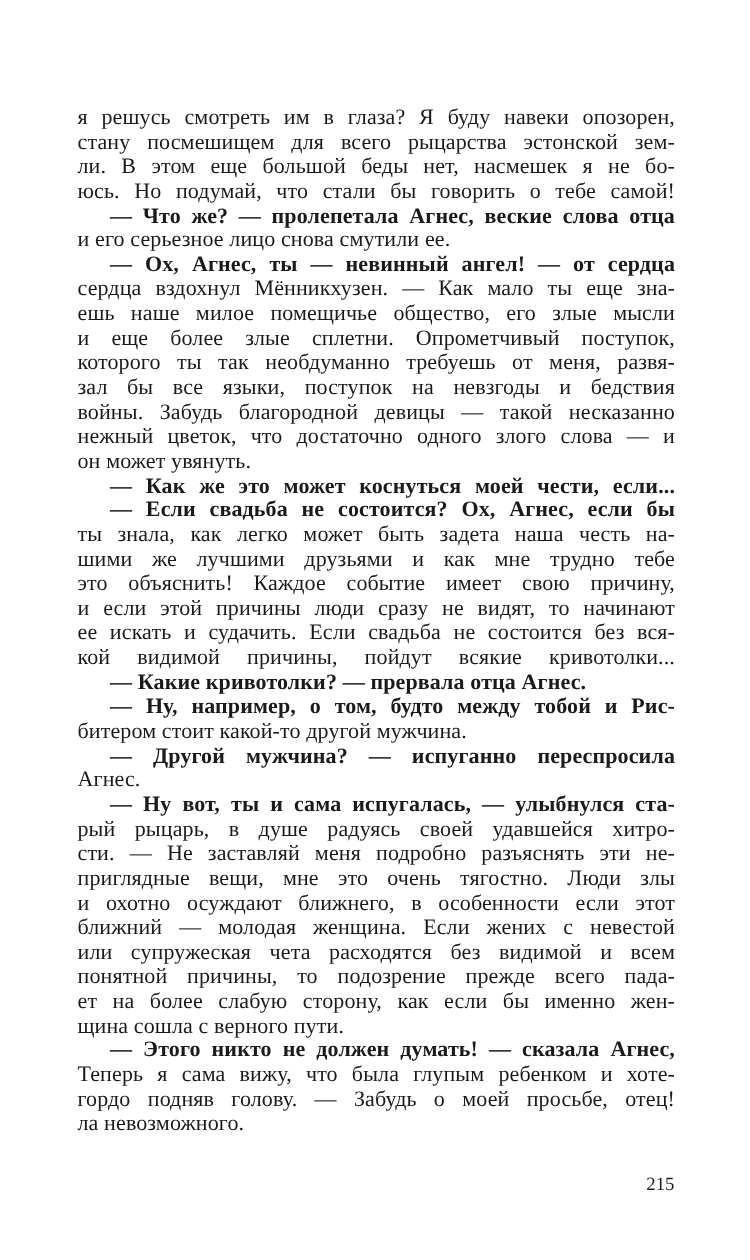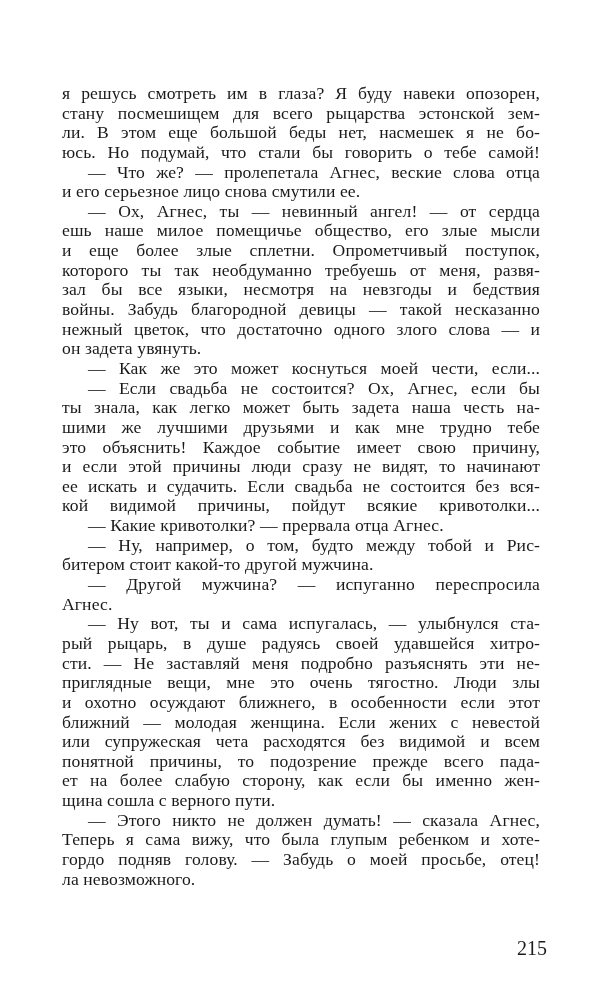--- a/index.html
+++ b/index.html
@@ -32,52 +32,54 @@
       height: 19.65px;
       line-height: 19.65px;
       font-size: 17.6px;
       white-space: nowrap;
       text-align: justify;
       text-align-last: justify;
       letter-spacing: 0.1px;
     }
     .line.indent {
       padding-left: 26px;
+      font-weight: bold;
     }
     .line.last {
       text-align-last: left;
     }
     .page-number {
       position: absolute;
       left: 517px;
       top: 938px;
-      font-size: 20px;
+      font-size: 15px;
       line-height: 20px;
       color: #1a1a1a;
     }
   </style>
 </head>
 <body>
 
 <div class="page">
   <div class="text-block" id="text-block">
       <span class="line">я решусь смотреть им в глаза? Я буду навеки опозорен,</span>
       <span class="line">стану посмешищем для всего рыцарства эстонской зем-</span>
       <span class="line">ли. В этом еще большой беды нет, насмешек я не бо-</span>
       <span class="line">юсь. Но подумай, что стали бы говорить о тебе самой!</span>
       <span class="line indent">— Что же? — пролепетала Агнес, веские слова отца</span>
       <span class="line last">и его серьезное лицо снова смутили ее.</span>
       <span class="line indent">— Ох, Агнес, ты — невинный ангел! — от сердца</span>
+      <span class="line">сердца вздохнул Мённикхузен. — Как мало ты еще зна-</span>
       <span class="line">ешь наше милое помещичье общество, его злые мысли</span>
       <span class="line">и еще более злые сплетни. Опрометчивый поступок,</span>
       <span class="line">которого ты так необдуманно требуешь от меня, развя-</span>
-      <span class="line">зал бы все языки, несмотря на невзгоды и бедствия</span>
+      <span class="line">зал бы все языки, поступок на невзгоды и бедствия</span>
       <span class="line">войны. Забудь благородной девицы — такой несказанно</span>
       <span class="line">нежный цветок, что достаточно одного злого слова — и</span>
-      <span class="line last">он задета увянуть.</span>
+      <span class="line last">он может увянуть.</span>
       <span class="line indent">— Как же это может коснуться моей чести, если...</span>
       <span class="line indent">— Если свадьба не состоится? Ох, Агнес, если бы</span>
       <span class="line">ты знала, как легко может быть задета наша честь на-</span>
       <span class="line">шими же лучшими друзьями и как мне трудно тебе</span>
       <span class="line">это объяснить! Каждое событие имеет свою причину,</span>
       <span class="line">и если этой причины люди сразу не видят, то начинают</span>
       <span class="line">ее искать и судачить. Если свадьба не состоится без вся-</span>
       <span class="line">кой видимой причины, пойдут всякие кривотолки...</span>
       <span class="line indent last">— Какие кривотолки? — прервала отца Агнес.</span>
       <span class="line indent">— Ну, например, о том, будто между тобой и Рис-</span>

